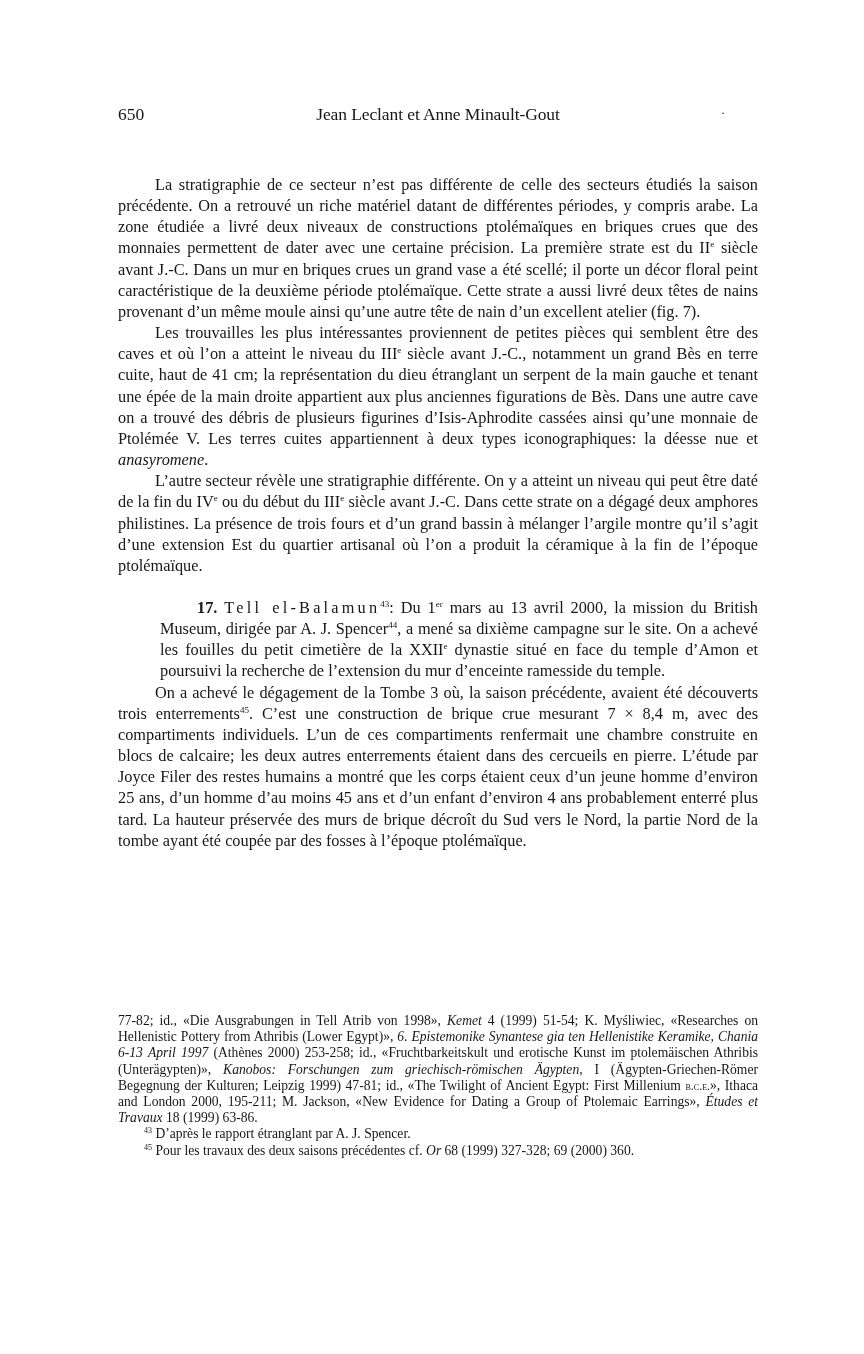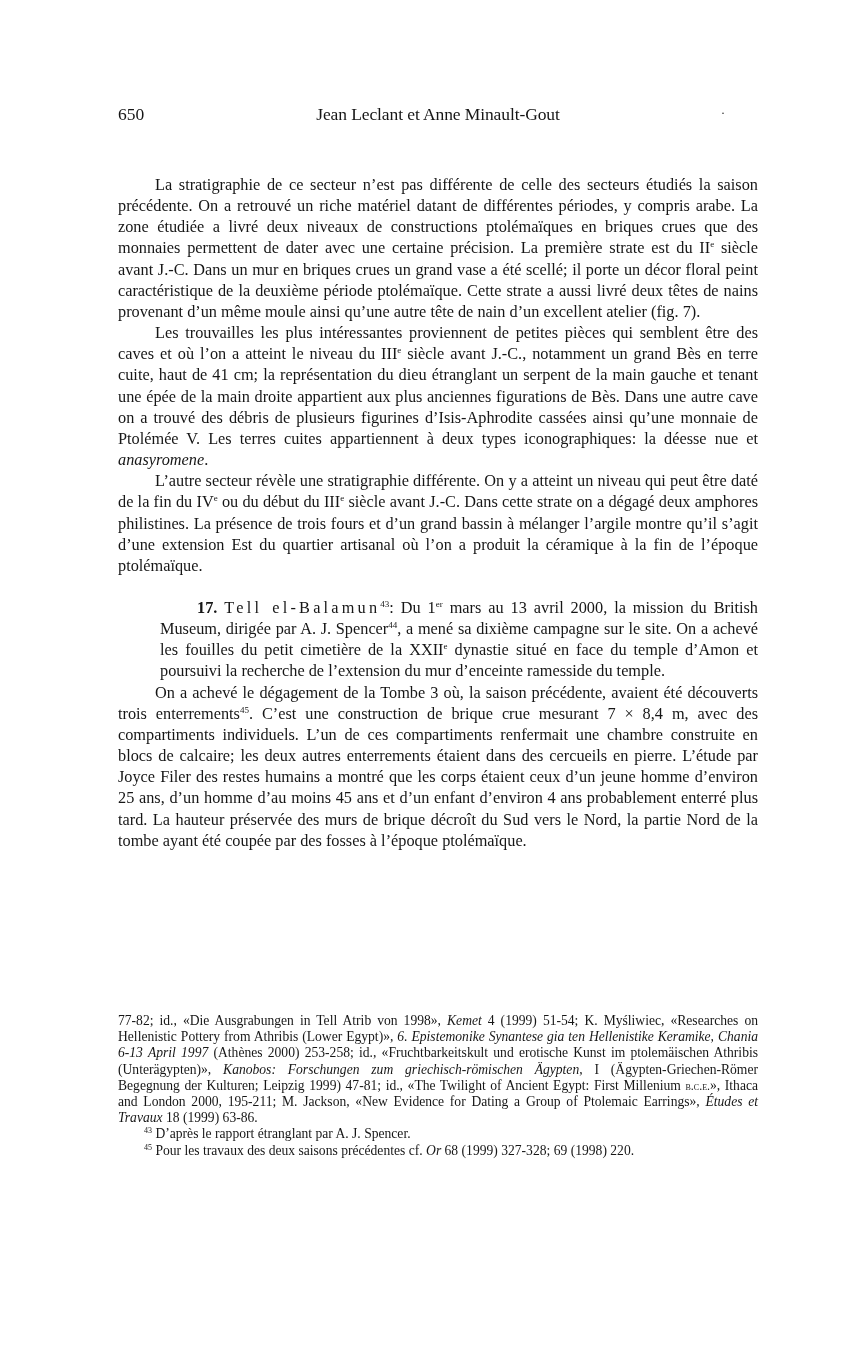--- a/index.html
+++ b/index.html
@@ -38,14 +38,14 @@
   <p><span>La stratigraphie de ce secteur n’est pas différente de celle des secteurs étudiés la saison précédente. On a retrouvé un riche matériel datant de différentes périodes, y compris arabe. La zone étudiée a livré deux niveaux de constructions ptolémaïques en briques crues que des monnaies permettent de dater avec une certaine précision. La première strate est du II</span><sup>e</sup><span> siècle avant J.-C. Dans un mur en briques crues un grand vase a été scellé; il porte un décor floral peint caractéristique de la deuxième période ptolémaïque. Cette strate a aussi livré deux têtes de nains provenant d’un même moule ainsi qu’une autre tête de nain d’un excellent atelier (fig. 7).</span></p>
   <p><span>Les trouvailles les plus intéressantes proviennent de petites pièces qui semblent être des caves et où l’on a atteint le niveau du III</span><sup>e</sup><span> siècle avant J.-C., notamment un grand Bès en terre cuite, haut de 41 cm; la représentation du dieu étranglant un serpent de la main gauche et tenant une épée de la main droite appartient aux plus anciennes figurations de Bès. Dans une autre cave on a trouvé des débris de plusieurs figurines d’Isis-Aphrodite cassées ainsi qu’une monnaie de Ptolémée V. Les terres cuites appartiennent à deux types iconographiques: la déesse nue et </span><i>anasyromene</i><span>.</span></p>
   <p><span>L’autre secteur révèle une stratigraphie différente. On y a atteint un niveau qui peut être daté de la fin du IV</span><sup>e</sup><span> ou du début du III</span><sup>e</sup><span> siècle avant J.-C. Dans cette strate on a dégagé deux amphores philistines. La présence de trois fours et d’un grand bassin à mélanger l’argile montre qu’il s’agit d’une extension Est du quartier artisanal où l’on a produit la céramique à la fin de l’époque ptolémaïque.</span></p>
   <p class="section"><span class="sec-num">17.</span> <span class="spaced">Tell el-Balamun</span><sup>43</sup><span>: Du 1</span><sup>er</sup><span> mars au 13 avril 2000, la mission du British Museum, dirigée par A. J. Spencer</span><sup>44</sup><span>, a mené sa dixième campagne sur le site. On a achevé les fouilles du petit cimetière de la XXII</span><sup>e</sup><span> dynastie situé en face du temple d’Amon et poursuivi la recherche de l’extension du mur d’enceinte ramesside du temple.</span></p>
   <p><span>On a achevé le dégagement de la Tombe 3 où, la saison précédente, avaient été découverts trois enterrements</span><sup>45</sup><span>. C’est une construction de brique crue mesurant 7 × 8,4 m, avec des compartiments individuels. L’un de ces compartiments renfermait une chambre construite en blocs de calcaire; les deux autres enterrements étaient dans des cercueils en pierre. L’étude par Joyce Filer des restes humains a montré que les corps étaient ceux d’un jeune homme d’environ 25 ans, d’un homme d’au moins 45 ans et d’un enfant d’environ 4 ans probablement enterré plus tard. La hauteur préservée des murs de brique décroît du Sud vers le Nord, la partie Nord de la tombe ayant été coupée par des fosses à l’époque ptolémaïque.</span></p>
 </div>
 
 <div class="footnotes">
   <p><span>77-82; id., «Die Ausgrabungen in Tell Atrib von 1998», </span><i>Kemet</i><span> 4 (1999) 51-54; K. Myśliwiec, «Researches on Hellenistic Pottery from Athribis (Lower Egypt)», </span><i>6. Epistemonike Synantese gia ten Hellenistike Keramike, Chania 6-13 April 1997</i><span> (Athènes 2000) 253-258; id., «Fruchtbarkeitskult und erotische Kunst im ptolemäischen Athribis (Unterägypten)», </span><i>Kanobos: Forschungen zum griechisch-römischen Ägypten</i><span>, I (Ägypten-Griechen-Römer Begegnung der Kulturen; Leipzig 1999) 47-81; id., «The Twilight of Ancient Egypt: First Millenium </span><span class="sc">b.c.e.</span><span>», Ithaca and London 2000, 195-211; M. Jackson, «New Evidence for Dating a Group of Ptolemaic Earrings», </span><i>Études et Travaux</i><span> 18 (1999) 63-86.</span></p>
   <p class="fn"><sup>43</sup><span> D’après le rapport étranglant par A. J. Spencer.</span></p>
-  <p class="fn"><sup>45</sup><span> Pour les travaux des deux saisons précédentes cf. </span><i>Or</i><span> 68 (1999) 327-328; 69 (1998) 220.</span></p>
+  <p class="fn"><sup>45</sup><span> Pour les travaux des deux saisons précédentes cf. </span><i>Or</i><span> 68 (1999) 327-328; 69 (2000) 360.</span></p>
 </div>
 
 </body></html>

